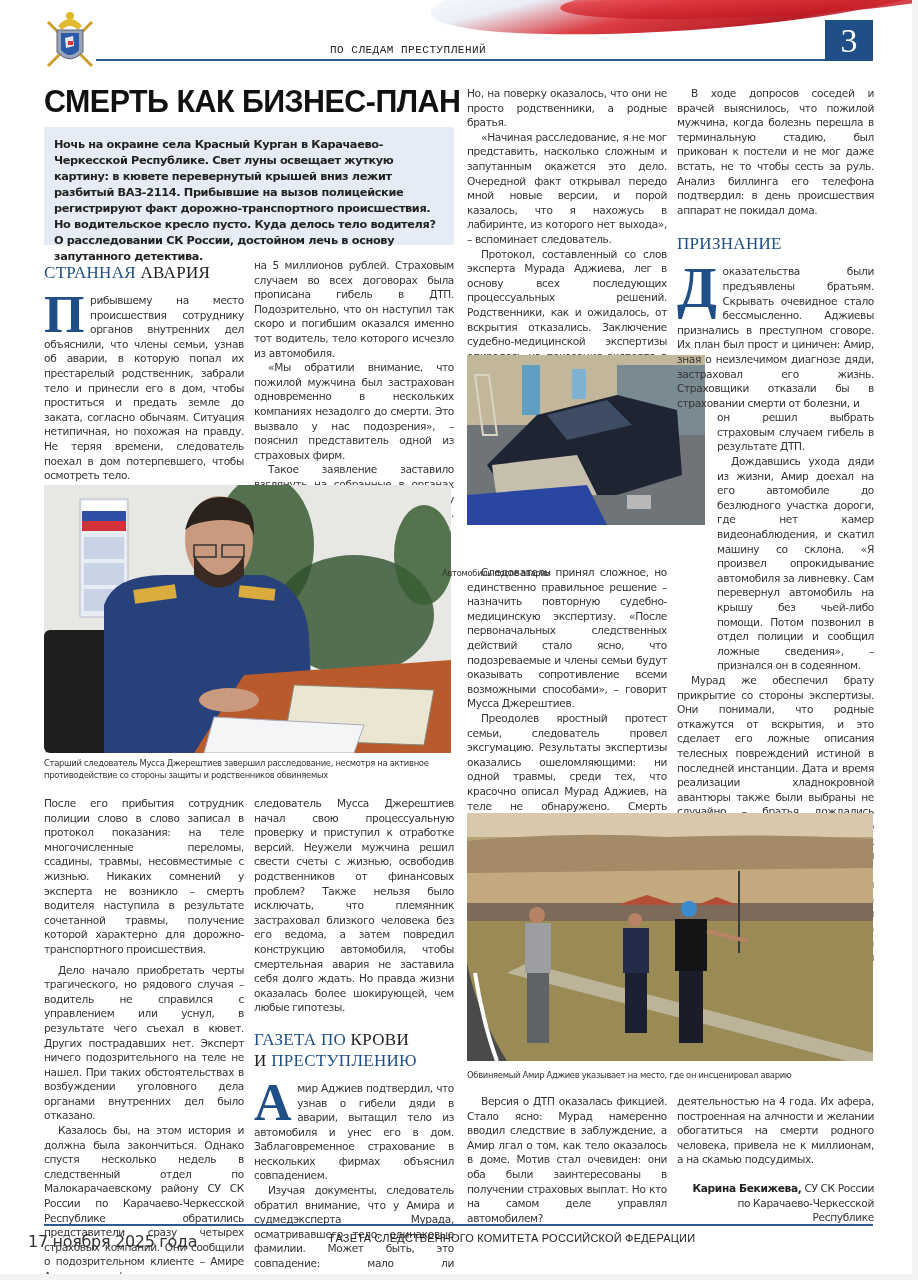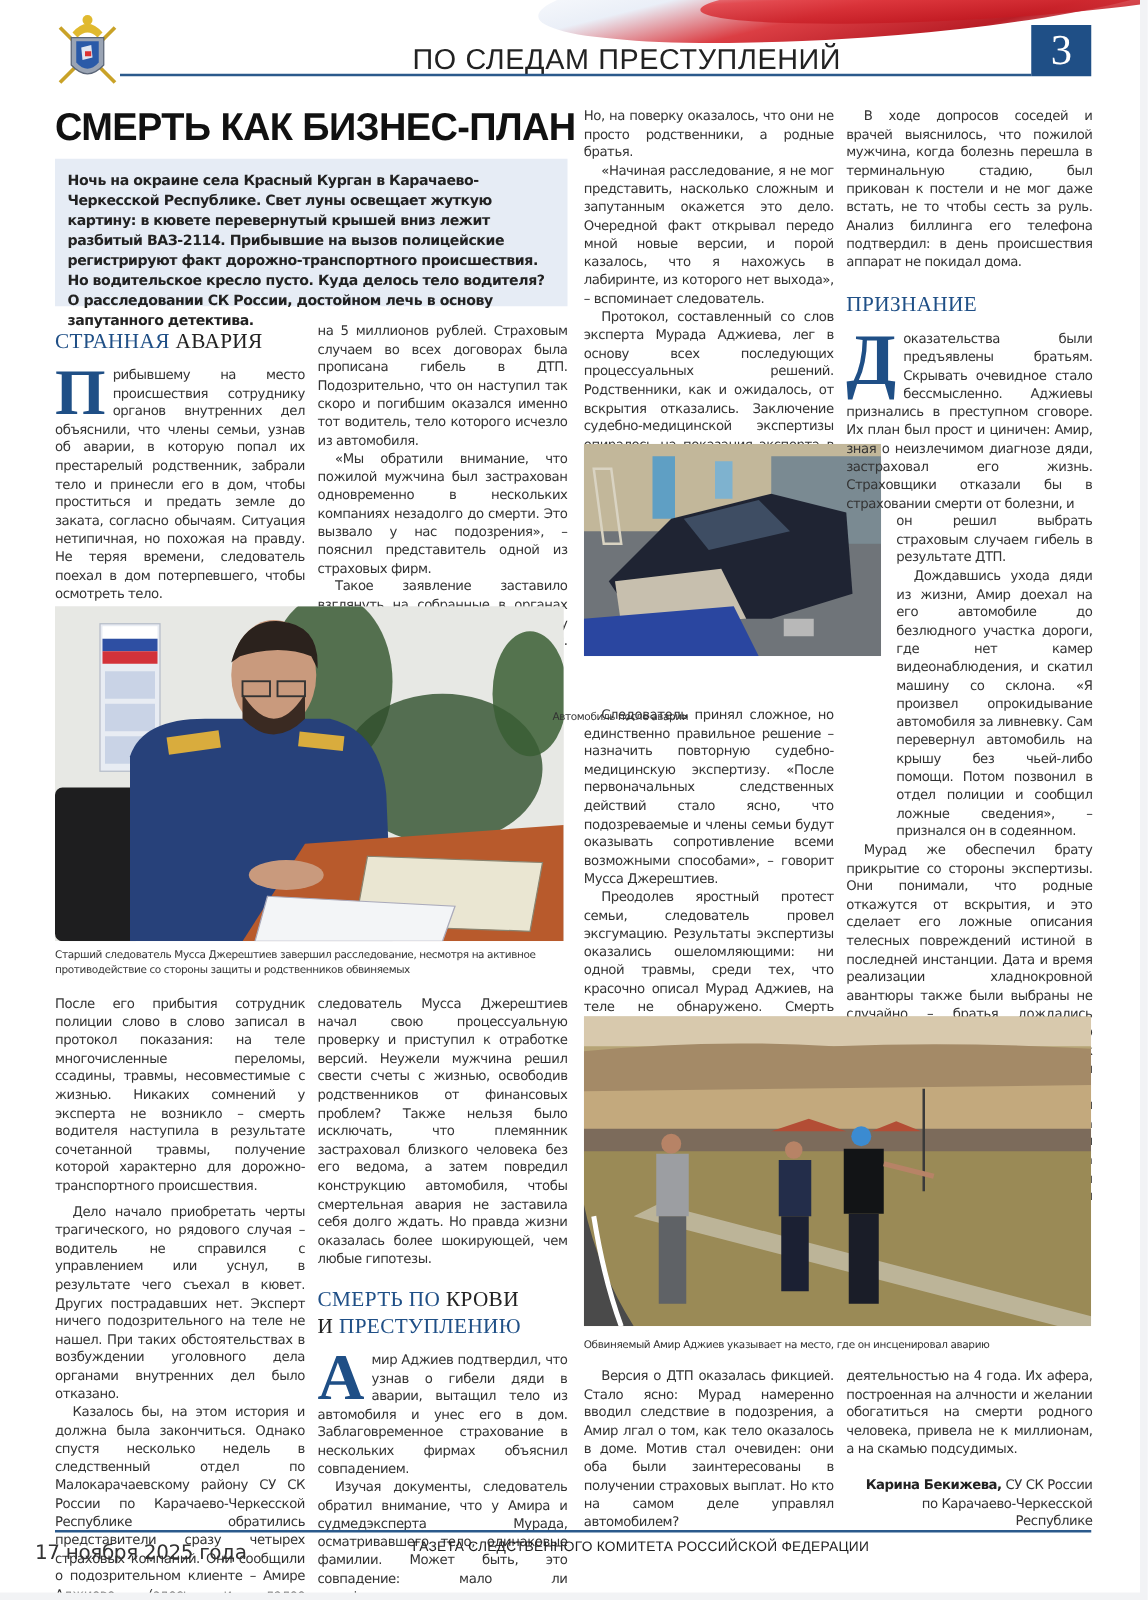--- a/index.html
+++ b/index.html
@@ -7,21 +7,21 @@
   body { font-family: "Liberation Sans", "DejaVu Sans", sans-serif; color: #2a2a2a; }
   .page { position: absolute; left: 0; top: 0; width: 912px; height: 1274px; background: #ffffff; overflow: hidden; }
 
   
   .flag-swoosh { position: absolute; left: 430px; top: -40px; width: 520px; height: 70px; border-radius: 50%;
     background: linear-gradient(170deg, #ffffff 0%, #e9eef7 30%, #d9343a 55%, #b5121b 80%, #f6c9cb 100%);
     transform: rotate(-4deg); opacity: .95; }
   .flag-swoosh2 { position: absolute; left: 560px; top: -22px; width: 420px; height: 38px; border-radius: 50%;
     background: linear-gradient(180deg, rgba(255,255,255,0) 0%, #e23a40 40%, #c31a22 100%); transform: rotate(-3deg); opacity:.85; }
   .emblem { position: absolute; left: 44px; top: 8px; width: 52px; height: 64px; }
-  .section-title { position: absolute; left: 330px; top: 34px; font-family: Liberation Sans, sans-serif; font-size: 23px; letter-spacing: .5px; color: #222; }
+  .section-title { position: absolute; left: 330px; top: 44px; font-family: Liberation Mono, monospace; font-size: 11px; letter-spacing: .5px; color: #222; }
   .header-rule { position: absolute; left: 96px; top: 59px; width: 729px; height: 2px; background: #2b5a8c; }
   .page-number { position: absolute; left: 825px; top: 20px; width: 48px; height: 41px; background: #1f4f86; color: #fff;
     font-family: "Liberation Serif", serif; font-size: 34px; text-align: center; line-height: 41px; }
 
   .headline { position: absolute; left: 44px; top: 84px; font-family: "Liberation Sans", sans-serif; font-weight: 700;
     font-size: 31px; letter-spacing: -0.5px; color: #111; transform: scaleX(0.98); transform-origin: left; }
 
   .lead { position: absolute; left: 44px; top: 127px; width: 410px; height: 118px; background: #e6ecf5; padding: 10px 8px 0 10px;
     font-size: 11.3px; line-height: 16px; font-weight: 700; color: #222; font-family: "DejaVu Sans", sans-serif; letter-spacing: -0.35px; }
 
@@ -111,21 +111,21 @@
 
   <div class="col" style="left:44px; top:796px; width:200px;">
     <p class="noindent">После его прибытия сотрудник полиции слово в слово записал в протокол показания: на теле многочисленные переломы, ссадины, травмы, несовместимые с жизнью. Никаких сомнений у эксперта не возникло – смерть водителя наступила в результате сочетанной травмы, получение которой характерно для дорожно-транспортного происшествия.</p>
     <p style="margin-top:6px;">Дело начало приобретать черты трагического, но рядового случая – водитель не справился с управлением или уснул, в результате чего съехал в кювет. Других пострадавших нет. Эксперт ничего подозрительного на теле не нашел. При таких обстоятельствах в возбуждении уголовного дела органами внутренних дел было отказано.</p>
     <p><span>Казалось бы, на этом история и должна была закончиться. Однако спустя несколько недель в следственный отдел по Малокарачаевскому району СУ СК России по Карачаево-Черкесской Республике обратились представители сразу четырех страховых компаний. Они сообщили о подозрительном клиенте – Амире Аджиеве (здесь и далее персональные данные изменены. – </span></p>
   </div>
 
   <div class="col" style="left:254px; top:796px; width:200px;">
     <p class="noindent">следователь Мусса Джерештиев начал свою процессуальную проверку и приступил к отработке версий. Неужели мужчина решил свести счеты с жизнью, освободив родственников от финансовых проблем? Также нельзя было исключать, что племянник застраховал близкого человека без его ведома, а затем повредил конструкцию автомобиля, чтобы смертельная авария не заставила себя долго ждать. Но правда жизни оказалась более шокирующей, чем любые гипотезы.</p>
     <div class="sub" style="margin-top:14px; margin-bottom:10px;">
-      <span>СМЕРТЬ ПО</span><span class="dark"> КРОВИ</span><br>
+      <span>ГАЗЕТА ПО</span><span class="dark"> КРОВИ</span><br>
       <span class="dark">И </span><span>ПРЕСТУПЛЕНИЮ</span>
     </div>
     <p class="noindent"><span class="dropcap">А</span><span>мир Аджиев подтвердил, что узнав о гибели дяди в аварии, вытащил тело из автомобиля и унес его в дом. Заблаговременное страхование в нескольких фирмах объяснил совпадением.</span></p>
     <p>Изучая документы, следователь обратил внимание, что у Амира и судмедэксперта Мурада, осматривавшего тело, одинаковые фамилии. Может быть, это совпадение: мало ли однофамильцев или дальних родичей.</p>
   </div>
 
   <div class="col" style="left:467px; top:86px; width:200px;">
     <p class="noindent">Но, на поверку оказалось, что они не просто родственники, а родные братья.</p>
     <p>«Начиная расследование, я не мог представить, насколько сложным и запутанным окажется это дело. Очередной факт открывал передо мной новые версии, и порой казалось, что я нахожусь в лабиринте, из которого нет выхода», – вспоминает следователь.</p>
     <p>Протокол, составленный со слов эксперта Мурада Аджиева, лег в основу всех последующих процессуальных решений. Родственники, как и ожидалось, от вскрытия отказались. Заключение судебно-медицинской экспертизы опиралось на показания эксперта в протоколе осмотра. Объективность такого исследования была поставлена под сомнение.</p>
@@ -193,21 +193,21 @@
         <circle cx="222" cy="96" r="8" fill="#3b8bd1"></circle>
         <rect x="208" y="106" width="32" height="52" fill="#121416"></rect>
         <rect x="212" y="158" width="24" height="72" fill="#1a1d28"></rect>
         <line x1="240" y1="118" x2="280" y2="128" stroke="#b78366" stroke-width="4"></line>
       </g>
     </svg>
   </div>
   <div class="caption" style="left:467px; top:1069px; width:406px;">Обвиняемый Амир Аджиев указывает на место, где он инсценировал аварию</div>
 
   <div class="col" style="left:467px; top:1094px; width:200px;">
-    <p>Версия о ДТП оказалась фикцией. Стало ясно: Мурад намеренно вводил следствие в подозрения, а Амир лгал о том, как тело оказалось в доме. Мотив стал очевиден: они оба были заинтересованы в получении страховых выплат. Но кто на самом деле управлял автомобилем?</p>
+    <p>Версия о ДТП оказалась фикцией. Стало ясно: Мурад намеренно вводил следствие в заблуждение, а Амир лгал о том, как тело оказалось в доме. Мотив стал очевиден: они оба были заинтересованы в получении страховых выплат. Но кто на самом деле управлял автомобилем?</p>
   </div>
 
   <div class="col" style="left:677px; top:1094px; width:197px;">
     <p class="noindent">деятельностью на 4 года. Их афера, построенная на алчности и желании обогатиться на смерти родного человека, привела не к миллионам, а на скамью подсудимых.</p>
     <p class="noindent author" style="margin-top:14px; text-align:right;"><b>Карина Бекижева,</b><span> СУ СК России</span><br><span>по Карачаево-Черкесской Республике</span></p>
   </div>
 
   <div class="footer-rule"></div>
   <div class="footer-date">17 ноября 2025 года</div>
   <div class="footer-paper">ГАЗЕТА СЛЕДСТВЕННОГО КОМИТЕТА РОССИЙСКОЙ ФЕДЕРАЦИИ</div>

